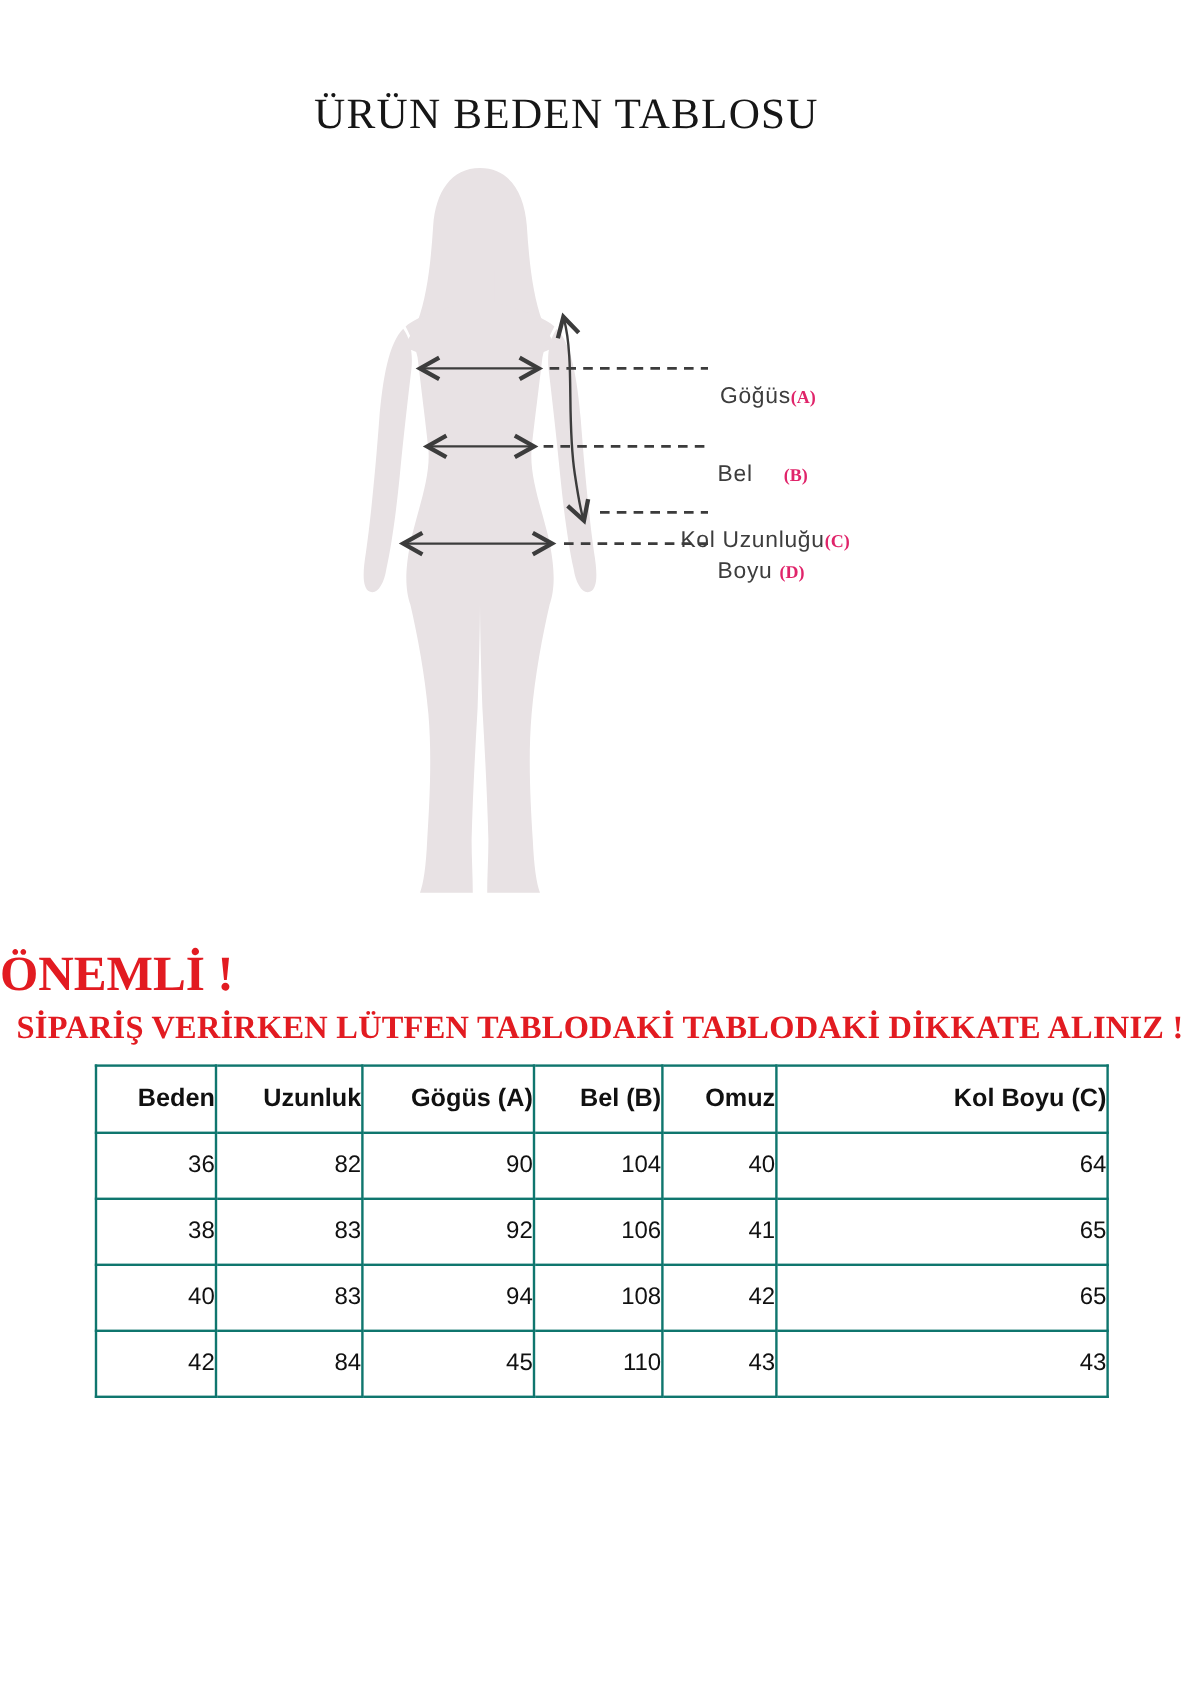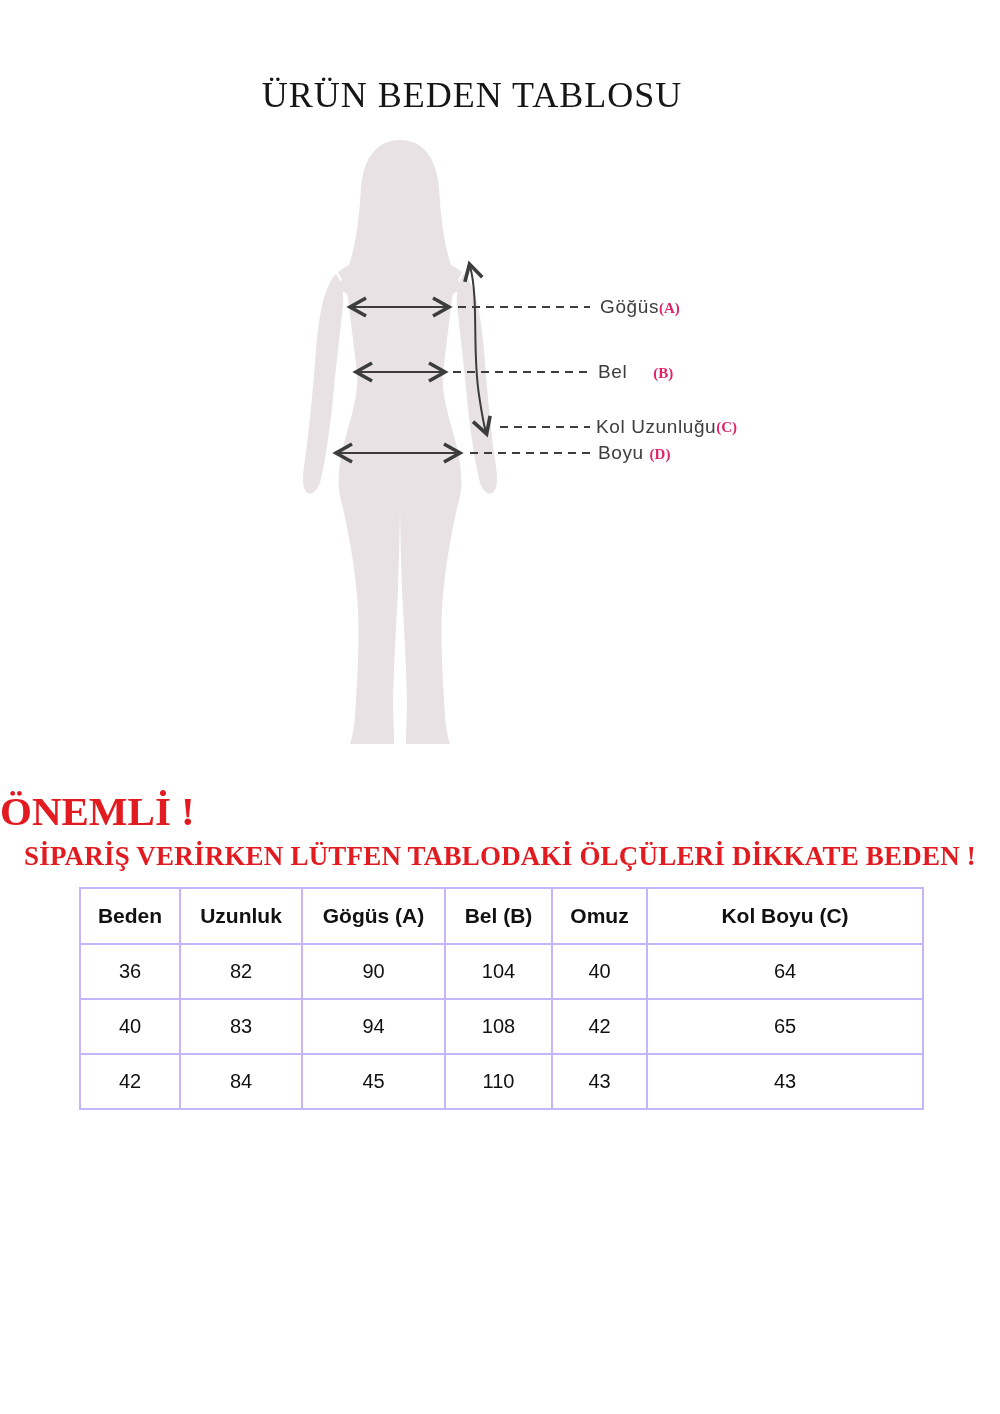--- a/index.html
+++ b/index.html
@@ -16,20 +16,21 @@
     font-family: "Liberation Serif", serif;
     font-size: 36px; letter-spacing: 1px; color: #161616;
   }
   .diagram-svg { position: absolute; top: 0; left: 0; }
   .measure-label {
     position: absolute;
     display: flex; align-items: baseline;
     font-family: "Liberation Sans", sans-serif;
     font-size: 19px; color: #3d3d3d; letter-spacing: 0.6px;
     white-space: pre;
+    margin-top: 24px;
   }
   .measure-label .letter {
     font-family: "Liberation Serif", serif;
     font-weight: bold; font-size: 15px;
     letter-spacing: 0;
   }
   .notice-heading {
     position: absolute; top: 787px; left: 0; width: 1000px;
     text-align: left;
     font-family: "Liberation Serif", serif;
@@ -42,22 +43,22 @@
     font-weight: bold; font-size: 27px;
     letter-spacing: 0.2px;
   }
   table.size-table {
     position: absolute; left: 79px; top: 887px;
     width: 843px;
     border-collapse: collapse;
     table-layout: fixed;
   }
   table.size-table th, table.size-table td {
-    border: 2px solid #c4b5fd;
-    text-align: center; vertical-align: middle;
+    border: 2px solid #0f766e;
+    text-align: right; vertical-align: middle;
     color: #111;
   }
   table.size-table th {
     height: 56px;
     font-size: 21px; font-weight: bold;
     font-family: "Liberation Sans", sans-serif;
   }
   table.size-table td {
     height: 55px;
     font-size: 20px; font-weight: normal;
@@ -152,29 +153,29 @@
   <line x1="500" y1="427" x2="590" y2="427" stroke="#3c3c3c" stroke-width="2.2" stroke-dasharray="8 6"></line>
   <line x1="470" y1="453" x2="590" y2="453" stroke="#3c3c3c" stroke-width="2.2" stroke-dasharray="8 6"></line>
 </svg>
 
 <div class="measure-label" style="left:600px; top:296px;">
   <span>Göğüs</span><span class="letter" style="color: rgb(224, 36, 106);">(A)</span>
 </div>
 <div class="measure-label" style="left:598px; top:361px;gap:20px;">
   <span>Bel </span><span class="letter" style="color: rgb(224, 36, 106);">(B)</span>
 </div>
-<div class="measure-label" style="left:596px; top:416px;align-items:center;">
+<div class="measure-label" style="left:567px; top:416px;">
   <span>Kol Uzunluğu</span><span class="letter" style="color: rgb(224, 36, 106);">(C)</span>
 </div>
 <div class="measure-label" style="left:598px; top:442px;">
   <span>Boyu </span><span class="letter" style="color: rgb(224, 36, 106);">(D)</span>
 </div>
 
 <div class="notice-heading" style="color: rgb(226, 27, 33);">ÖNEMLİ !</div>
-<div class="notice-warning" style="color: rgb(226, 27, 33);">SİPARİŞ VERİRKEN LÜTFEN TABLODAKİ ÖLÇÜLERİ DİKKATE BEDEN !</div>
+<div class="notice-warning" style="color: rgb(226, 27, 33);">SİPARİŞ VERİRKEN LÜTFEN TABLODAKİ TABLODAKİ DİKKATE ALINIZ !</div>
 
 <table class="size-table">
   <colgroup>
       <col style="width: 100px;">
       <col style="width: 122px;">
       <col style="width: 143px;">
       <col style="width: 107px;">
       <col style="width: 95px;">
       <col style="width: 276px;">
     </colgroup>
@@ -191,20 +192,28 @@
   <tbody>
       <tr>
         <td>36</td>
         <td>82</td>
         <td>90</td>
         <td>104</td>
         <td>40</td>
         <td>64</td>
       </tr>
       <tr>
+        <td>38</td>
+        <td>83</td>
+        <td>92</td>
+        <td>106</td>
+        <td>41</td>
+        <td>65</td>
+      </tr>
+      <tr>
         <td>40</td>
         <td>83</td>
         <td>94</td>
         <td>108</td>
         <td>42</td>
         <td>65</td>
       </tr>
       <tr>
         <td>42</td>
         <td>84</td>

